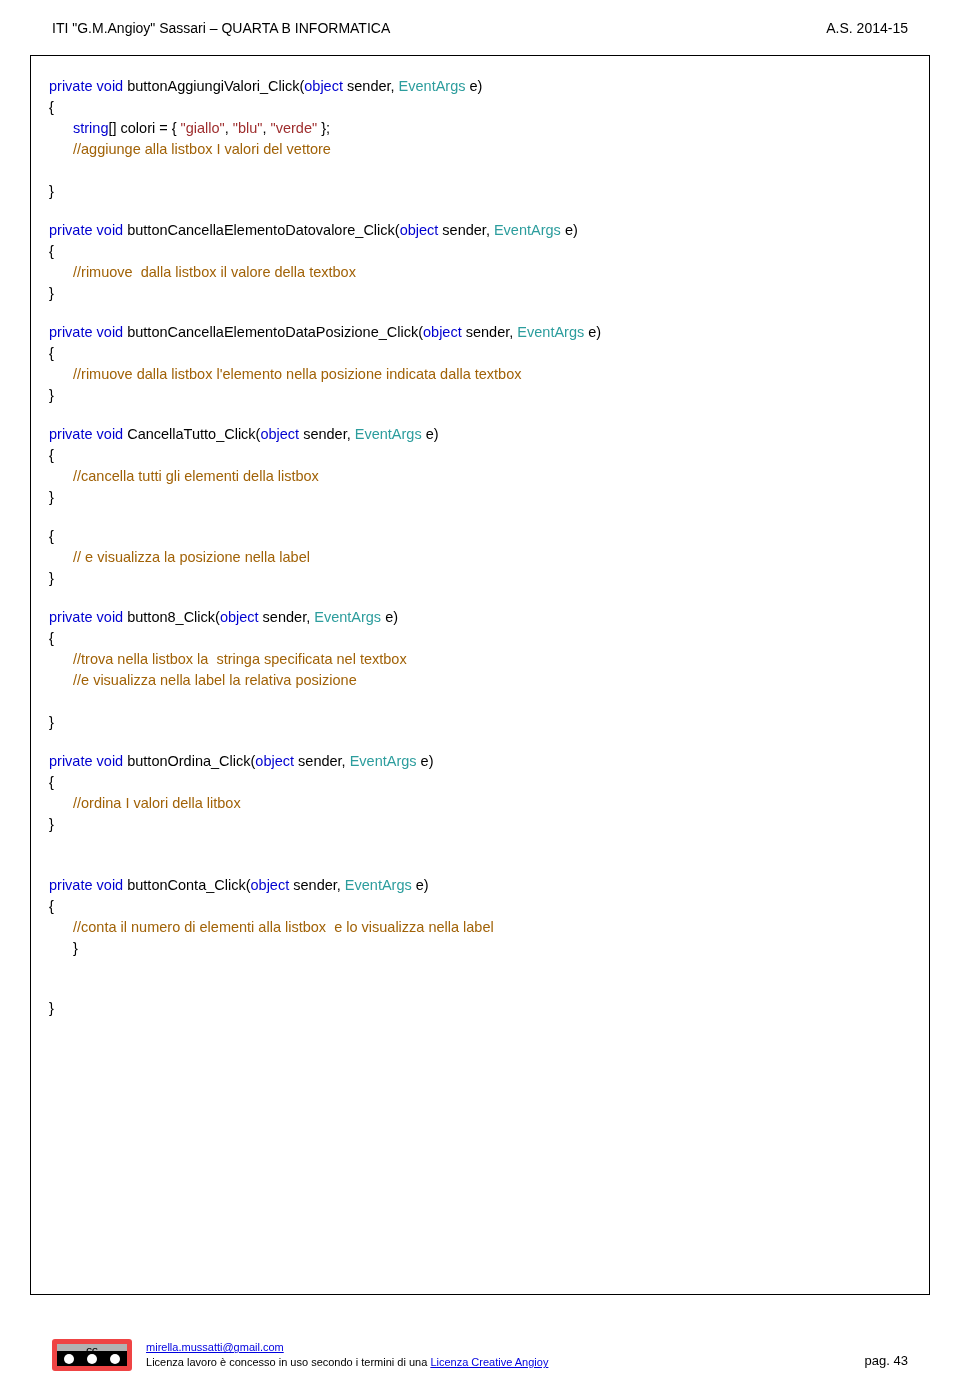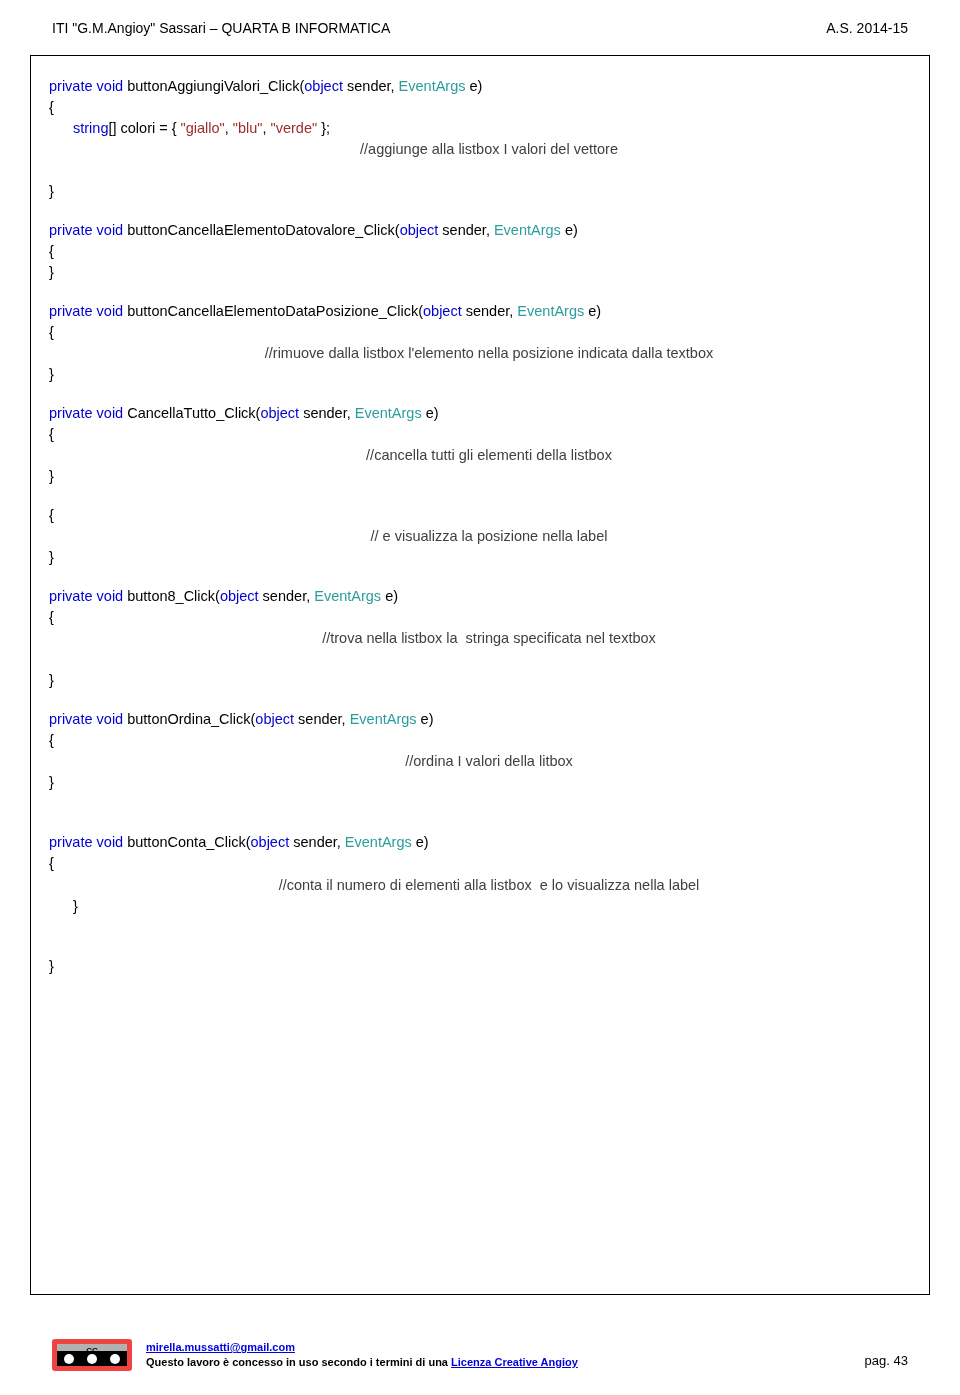--- a/index.html
+++ b/index.html
@@ -32,21 +32,21 @@
     border: 1px solid #000000;
     padding: 20px 24px 18px 18px;
     overflow: hidden;
   }
   .code-block { margin-bottom: 18px; }
   .code-line { white-space: pre; }
   .indent1 { padding-left: 24px; }
   .kw  { color: #0000d0; }
   .str { color: #9e2d2d; }
   .typ { color: #2c9d9d; }
-  .com { color: #404040; text-align: center; }
+  .com { color: #a16207; }
   .blk { color: #000000; }
   .footer {
     position: absolute;
     left: 52px;
     right: 52px;
     bottom: 24px;
   }
   .cc-badge {
     display: inline-block;
     width: 80px; height: 32px;
@@ -66,21 +66,21 @@
   .cc-bottom {
     position: absolute; bottom:0; left:0; right:0; height:15px;
     background:#000; display:flex; justify-content:space-around; align-items:center;
   }
   .cc-circ {
     width:10px; height:10px; border-radius:50%; background:#fff;
     font-size:7px; text-align:center; line-height:10px; color:#000;
   }
   .footer-text {
     display: inline-block; vertical-align: middle;
-    font-size: 11px; color: #000; line-height: 1.35; font-weight: bold;
+    font-size: 11px; color: #000; line-height: 1.35;
   }
   .footer-text a { color: #0000e0; text-decoration: underline; }
   .page-num {
     position: absolute; right: 0; bottom: 0;
     font-size: 13px; color: #000; padding-left: 24px;
   }
 </style>
 </head>
 <body>
 
@@ -96,20 +96,21 @@
     <div class="code-line blk">{</div>
     <div class="code-line indent1"><span class="kw">string</span><span class="blk">[] colori = { </span><span class="str">"giallo"</span><span class="blk">, </span><span class="str">"blu"</span><span class="blk">, </span><span class="str">"verde"</span><span class="blk"> };</span></div>
     <div class="code-line indent1 com">//aggiunge alla listbox I valori del vettore</div>
     <div class="code-line">&nbsp;</div>
     <div class="code-line blk">}</div>
   </div>
 
   <div class="code-block">
     <div class="code-line"><span class="kw">private</span><span> </span><span class="kw">void</span><span class="blk"> buttonCancellaElementoDatovalore_Click(</span><span class="kw">object</span><span class="blk"> sender, </span><span class="typ">EventArgs</span><span class="blk"> e)</span></div>
     <div class="code-line blk">{</div>
+    <div class="code-line indent1 com">//rimuove  dalla listbox il valore della textbox</div>
     <div class="code-line blk">}</div>
   </div>
 
   <div class="code-block">
     <div class="code-line"><span class="kw">private</span><span> </span><span class="kw">void</span><span class="blk"> buttonCancellaElementoDataPosizione_Click(</span><span class="kw">object</span><span class="blk"> sender, </span><span class="typ">EventArgs</span><span class="blk"> e)</span></div>
     <div class="code-line blk">{</div>
     <div class="code-line indent1 com">//rimuove dalla listbox l'elemento nella posizione indicata dalla textbox</div>
     <div class="code-line blk">}</div>
   </div>
 
@@ -123,20 +124,21 @@
   <div class="code-block">
     <div class="code-line blk">{</div>
     <div class="code-line indent1 com">// e visualizza la posizione nella label</div>
     <div class="code-line blk">}</div>
   </div>
 
   <div class="code-block">
     <div class="code-line"><span class="kw">private</span><span> </span><span class="kw">void</span><span class="blk"> button8_Click(</span><span class="kw">object</span><span class="blk"> sender, </span><span class="typ">EventArgs</span><span class="blk"> e)</span></div>
     <div class="code-line blk">{</div>
     <div class="code-line indent1 com">//trova nella listbox la  stringa specificata nel textbox</div>
+    <div class="code-line indent1 com">//e visualizza nella label la relativa posizione</div>
     <div class="code-line">&nbsp;</div>
     <div class="code-line blk">}</div>
   </div>
 
   <div class="code-block">
     <div class="code-line"><span class="kw">private</span><span> </span><span class="kw">void</span><span class="blk"> buttonOrdina_Click(</span><span class="kw">object</span><span class="blk"> sender, </span><span class="typ">EventArgs</span><span class="blk"> e)</span></div>
     <div class="code-line blk">{</div>
     <div class="code-line indent1 com">//ordina I valori della litbox</div>
     <div class="code-line blk">}</div>
   </div>
@@ -159,18 +161,18 @@
   <span class="cc-badge">
     <span class="cc-top">CC</span>
     <span class="cc-bottom">
       <span class="cc-circ"></span>
       <span class="cc-circ"></span>
       <span class="cc-circ"></span>
     </span>
   </span>
   <span class="footer-text">
     <a>mirella.mussatti@gmail.com</a><br>
-    <span>Questo lavoro è concesso in uso secondo i termini di una  </span><a>Licenza Creative Angioy</a>
+    <span>Licenza lavoro è concesso in uso secondo i termini di una  </span><a>Licenza Creative Angioy</a>
   </span>
   <span class="page-num">
     <span>pag.  </span><span>43</span>
   </span>
 </div>
 
 </body></html>

